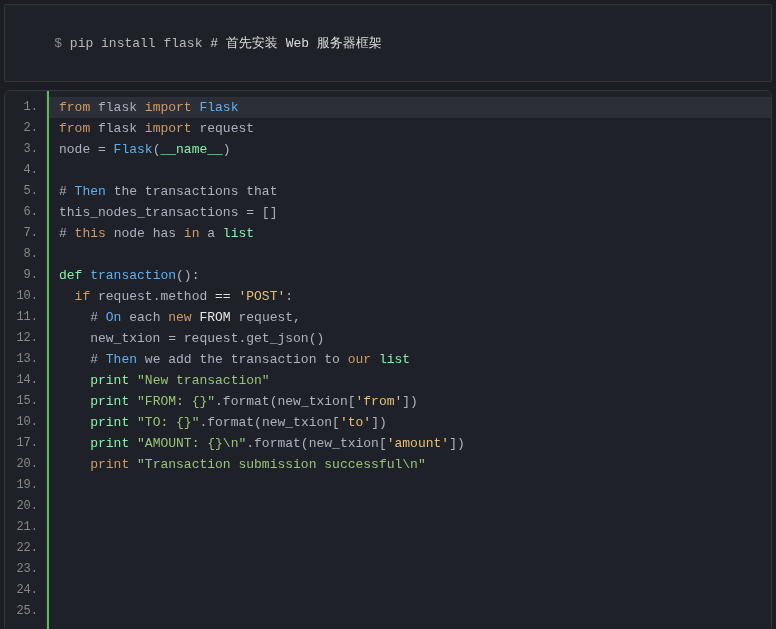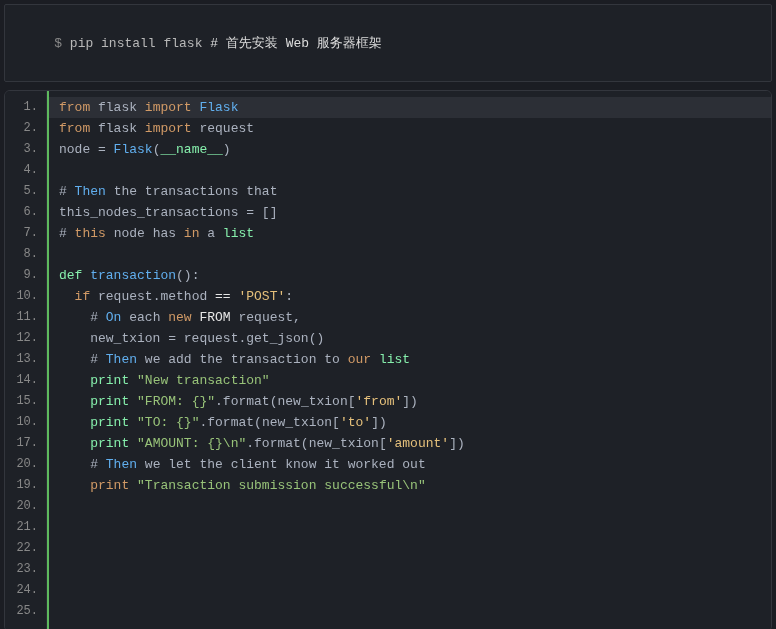--- a/index.html
+++ b/index.html
@@ -122,18 +122,17 @@
         <div class="line"></div>
         <div class="line"><span class="tok-red">def</span><span class="tok-plain"> </span><span class="tok-blue">transaction</span><span class="tok-plain">():</span></div>
         <div class="line"><span class="tok-plain">  </span><span class="tok-orange">if</span><span class="tok-plain"> request.method </span><span class="tok-white">==</span><span class="tok-plain"> </span><span class="tok-str-y">'POST'</span><span class="tok-plain">:</span></div>
         <div class="line"><span class="tok-plain">    # </span><span class="tok-blue">On</span><span class="tok-plain"> each </span><span class="tok-orange">new</span><span class="tok-plain"> </span><span class="tok-white">FROM</span><span class="tok-plain"> request,</span></div>
         <div class="line"><span class="tok-plain">    new_txion = request.get_json()</span></div>
         <div class="line"><span class="tok-plain">    # </span><span class="tok-blue">Then</span><span class="tok-plain"> we add the transaction to </span><span class="tok-orange">our</span><span class="tok-plain"> </span><span class="tok-red">list</span></div>
         <div class="line"><span class="tok-plain">    </span><span class="tok-red">print</span><span class="tok-plain"> </span><span class="tok-green">"New transaction"</span></div>
         <div class="line"><span class="tok-plain">    </span><span class="tok-red">print</span><span class="tok-plain"> </span><span class="tok-green">"FROM: {}"</span><span class="tok-plain">.format(new_txion[</span><span class="tok-str-y">'from'</span><span class="tok-plain">])</span></div>
         <div class="line"><span class="tok-plain">    </span><span class="tok-red">print</span><span class="tok-plain"> </span><span class="tok-green">"TO: {}"</span><span class="tok-plain">.format(new_txion[</span><span class="tok-str-y">'to'</span><span class="tok-plain">])</span></div>
         <div class="line"><span class="tok-plain">    </span><span class="tok-red">print</span><span class="tok-plain"> </span><span class="tok-green">"AMOUNT: {}\n"</span><span class="tok-plain">.format(new_txion[</span><span class="tok-str-y">'amount'</span><span class="tok-plain">])</span></div>
-        <div class="line"><span class="tok-plain">    # </span><span class="tok-blue">Then</span><span class="tok-plain"> we let the client know it worked out</span></div>
         <div class="line"><span class="tok-plain">    </span><span class="tok-orange">print</span><span class="tok-plain"> </span><span class="tok-green">"Transaction submission successful\n"</span></div>
         <div class="line"></div>
       </div>
   </div>
 </div>
 
 </body></html>

